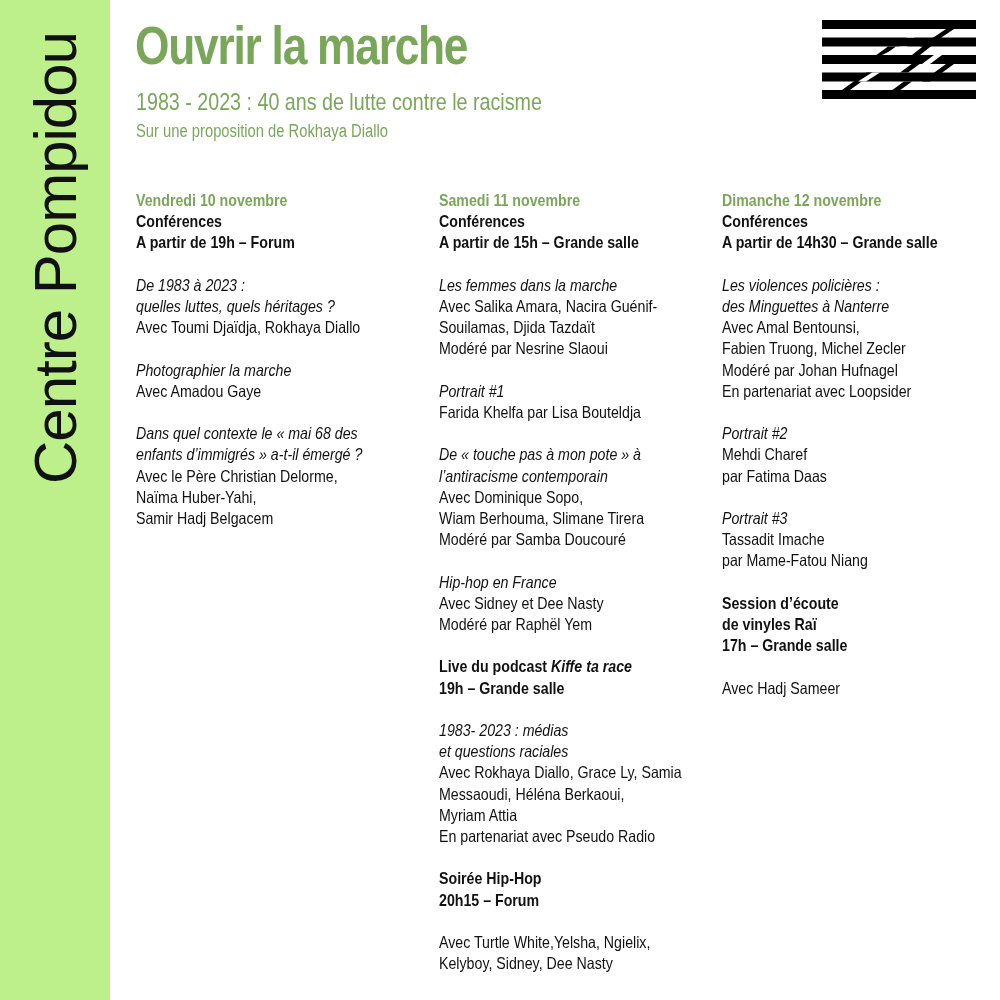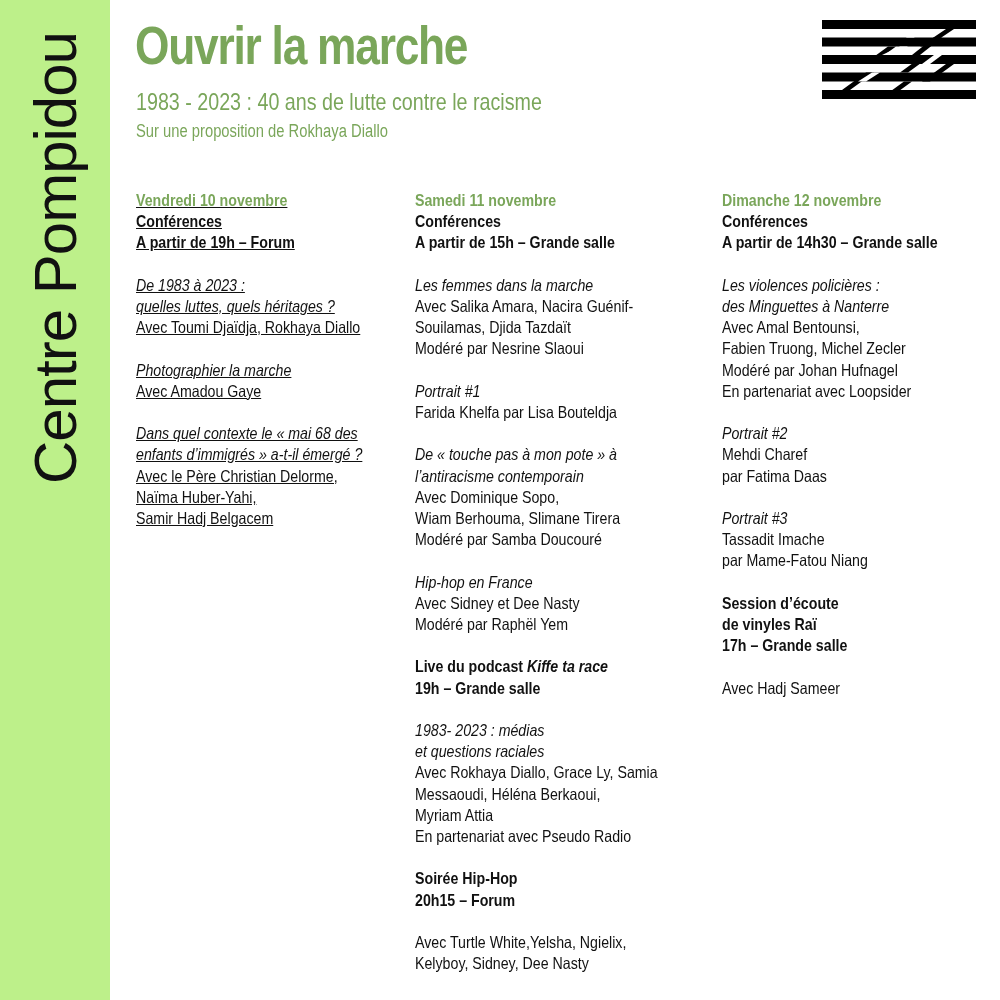--- a/index.html
+++ b/index.html
@@ -51,42 +51,42 @@
   <path d="M20 70 L44 52.5 L78 52.5 L102 35 L110 35 L86 52.5 L52 52.5 L28 70 Z" fill="#000"></path>
   <path d="M42 44 L66 26.5 L98 26.5 L124 9 L132 9 L106 26.5 L74 26.5 L50 44 Z" fill="#000"></path>
   <path d="M58 79 L82 61.5 L100 61.5 L124 44 L132 44 L108 61.5 L90 61.5 L66 79 Z" fill="#000"></path>
   <path d="M90 35 L112 17.5 L120 17.5 L98 35 Z" fill="#000"></path>
   <path d="M60 35 L78 26.5 L86 26.5 L68 35 Z" fill="#fff"></path>
   <path d="M36 61.5 L50 52.5 L58 52.5 L44 61.5 Z" fill="#fff"></path>
   <path d="M100 44 L112 35 L120 35 L108 44 Z" fill="#fff"></path>
   <path d="M84 17.5 L96 9 L104 9 L92 17.5 Z" fill="#fff"></path>
 </svg>
 
-<div class="col" style="left:136px;text-decoration:underline;">
+<div class="col" style="left:136px;">
   <div class="inner">
     <div class="line day">Vendredi 10 novembre</div>
     <div class="line b">Conférences</div>
     <div class="line b">A partir de 19h – Forum</div>
     <div class="gap"></div>
     <div class="line i">De 1983 à 2023 :</div>
     <div class="line i">quelles luttes, quels héritages ?</div>
     <div class="line">Avec Toumi Djaïdja, Rokhaya Diallo</div>
     <div class="gap"></div>
     <div class="line i">Photographier la marche</div>
     <div class="line">Avec Amadou Gaye</div>
     <div class="gap"></div>
     <div class="line i">Dans quel contexte le « mai 68 des</div>
     <div class="line i">enfants d’immigrés » a-t-il émergé ?</div>
     <div class="line">Avec le Père Christian Delorme,</div>
     <div class="line">Naïma Huber-Yahi,</div>
     <div class="line">Samir Hadj Belgacem</div>
   </div>
 </div>
 
-<div class="col" style="left:415px;">
+<div class="col" style="left:439px;">
   <div class="inner">
     <div class="line day">Samedi 11 novembre</div>
     <div class="line b">Conférences</div>
     <div class="line b">A partir de 15h – Grande salle</div>
     <div class="gap"></div>
     <div class="line i">Les femmes dans la marche</div>
     <div class="line">Avec Salika Amara, Nacira Guénif-</div>
     <div class="line">Souilamas, Djida Tazdaït</div>
     <div class="line">Modéré par Nesrine Slaoui</div>
     <div class="gap"></div>

